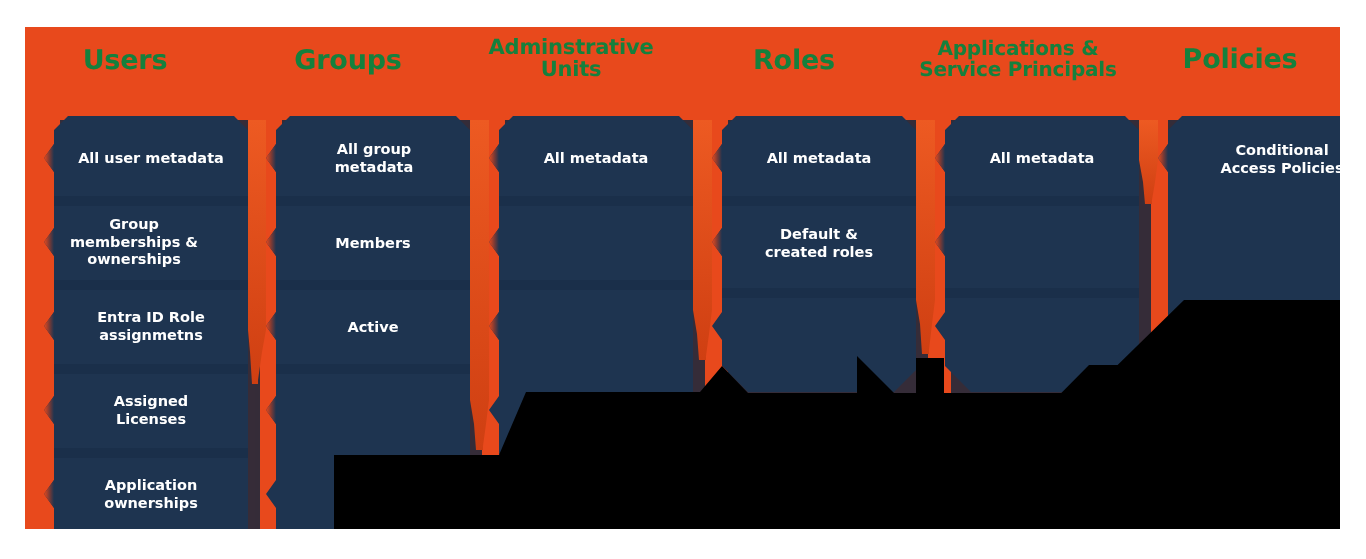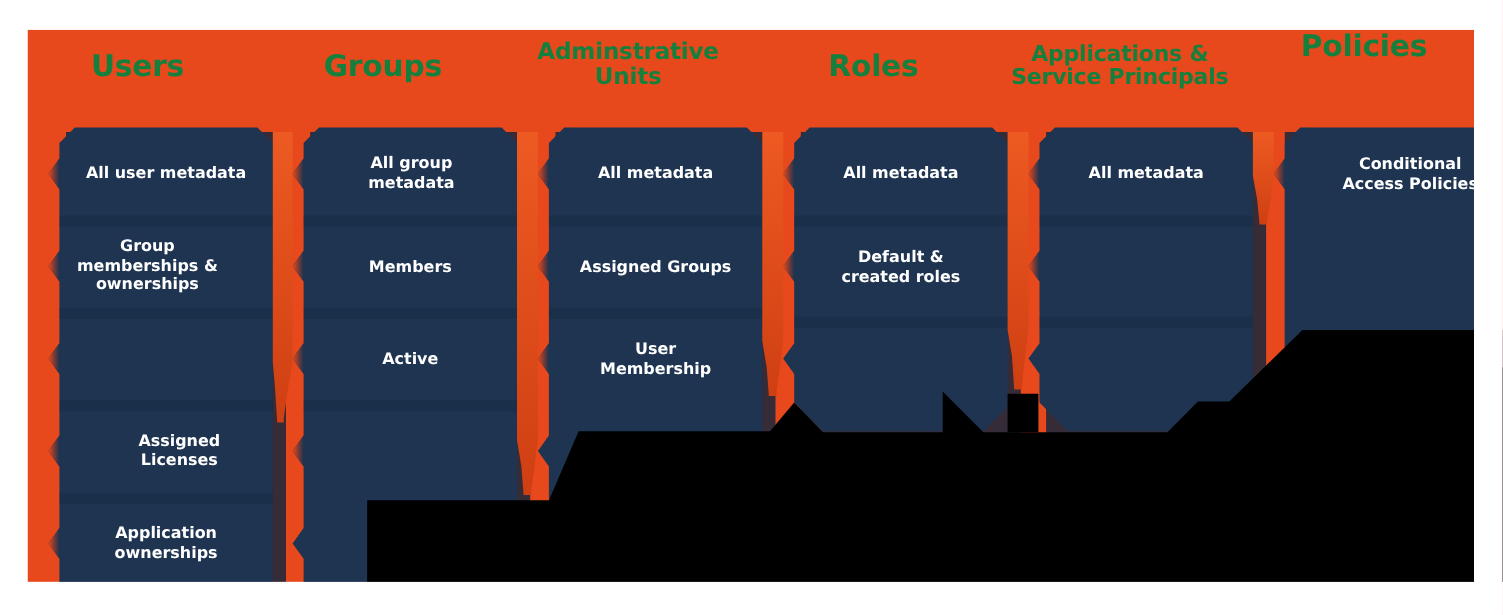--- a/index.html
+++ b/index.html
@@ -241,40 +241,39 @@
   <div class="col-title" style="left:248px; top:47px; width:200px;">Groups</div>
 
   <div class="col-title" style="left:471px; top:36px; width:200px; font-size:21px;">Adminstrative
 Units</div>
 
   <div class="col-title" style="left:694px; top:47px; width:200px;">Roles</div>
 
   <div class="col-title" style="left:910px; top:38px; width:216px; font-size:20px;">Applications &amp;
 Service Principals</div>
 
-  <div class="col-title" style="left:1140px; top:29px; width:200px;">Policies</div>
+  <div class="col-title" style="left:1140px; top:46px; width:200px;">Policies</div>
 
   <div class="card-item" style="left:54px; top:150px; width:194px;">All user metadata</div>
   <div class="card-item" style="left:54px; top:216px; width:160px;">Group
 memberships &amp;
 ownerships</div>
-  <div class="card-item" style="left:54px; top:393px; width:218px;">Assigned
+  <div class="card-item" style="left:54px; top:309px; width:194px;">Entra ID Role
+assignmetns</div>
+  <div class="card-item" style="left:54px; top:393px; width:194px;">Assigned
 Licenses</div>
   <div class="card-item" style="left:54px; top:477px; width:194px;">Application
 ownerships</div>
 
   <div class="card-item" style="left:276px; top:141px; width:196px;">All group
 metadata</div>
   <div class="card-item" style="left:276px; top:235px; width:194px;">Members</div>
   <div class="card-item" style="left:276px; top:319px; width:194px;">Active</div>
 
   <div class="card-item" style="left:499px; top:150px; width:194px;">All metadata</div>
-  <div class="card-item" style="left:499px; top:235px; width:194px;">Assigned Groups</div>
-  <div class="card-item" style="left:499px; top:310px; width:194px;">User
-Membership</div>
 
   <div class="card-item" style="left:722px; top:150px; width:194px;">All metadata</div>
   <div class="card-item" style="left:722px; top:226px; width:194px;">Default &amp;
 created roles</div>
 
   <div class="card-item" style="left:945px; top:150px; width:194px;">All metadata</div>
 
   <div class="card-item" style="left:1168px; top:142px; width:172px;margin-left:28px;">Conditional
 Access Policies</div>
 

